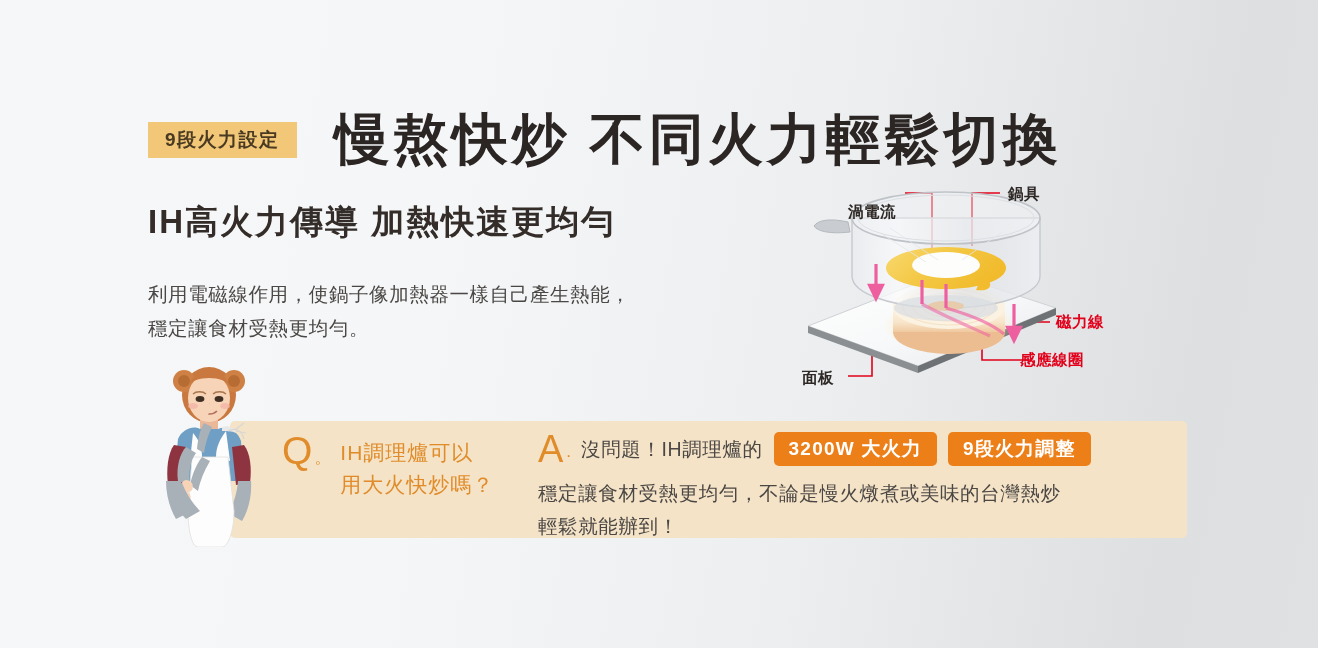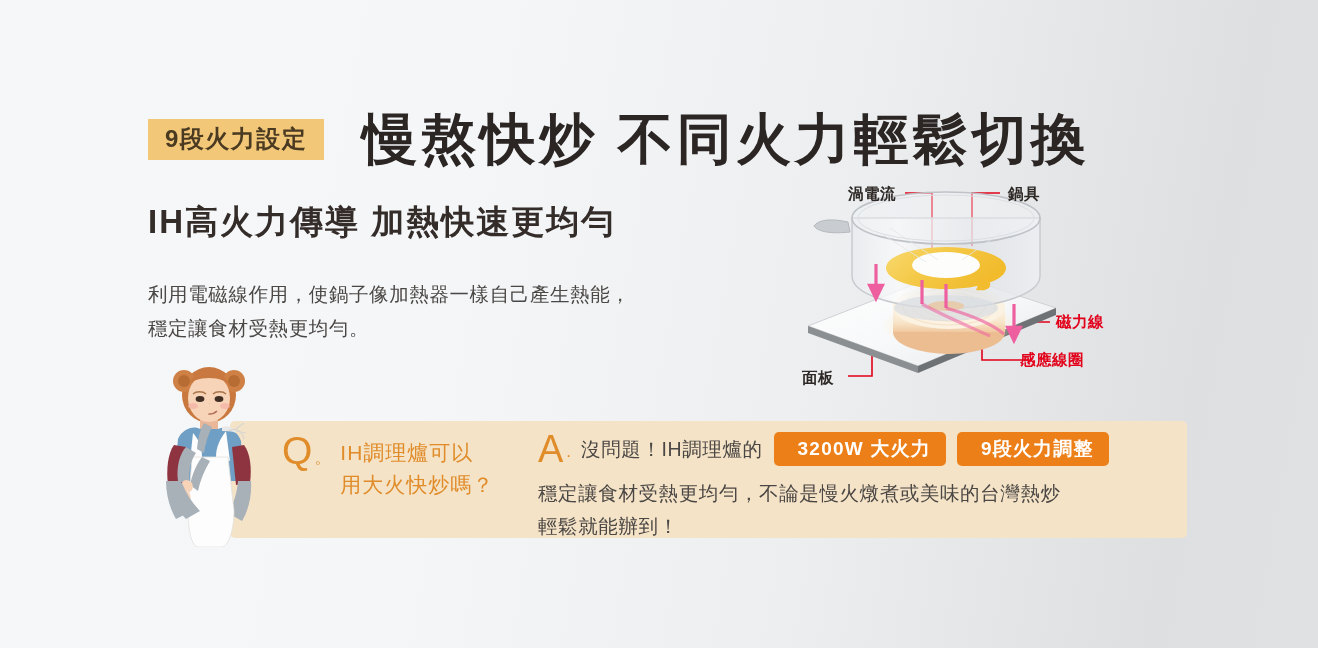--- a/index.html
+++ b/index.html
@@ -16,21 +16,21 @@
   }
 
   
   #headline-row {
     position: absolute; left: 148px; top: 112px;
     display: flex; align-items: center;
   }
   #segment-badge {
     background: #f2c878;
     color: #4a3a22;
-    font-size: 24px;
+    font-size: 19px;
     font-weight: bold;
     letter-spacing: 1.5px;
     padding: 8px 17px 9px 17px;
     white-space: nowrap;
     line-height: 1;
   }
   #headline {
     margin-left: 38px;
     font-size: 55px;
     font-weight: bold;
@@ -66,21 +66,21 @@
   .dlabel {
     position: absolute;
     font-size: 15.5px;
     font-weight: bold;
     letter-spacing: 0.5px;
     white-space: nowrap;
     line-height: 1;
   }
   .dlabel.dark { color: #2e2926; }
   .dlabel.red  { color: #e2001a; }
-  #lbl-eddy   { left: 62px;  top: 10px; }
+  #lbl-eddy   { left: 62px;  top: 28px; }
   #lbl-pot    { left: 222px; top: 10px; }
   #lbl-mag    { left: 270px; top: 138px; }
   #lbl-coil   { left: 234px; top: 176px; }
   #lbl-panel  { left: 16px;  top: 194px; }
 
   
   #qa-panel {
     position: absolute; left: 230px; top: 421px;
     width: 957px; height: 117px;
     background: #f4e3c7;
@@ -132,21 +132,21 @@
     letter-spacing: 0.6px;
     white-space: nowrap;
   }
   .pill {
     margin-left: 11px;
     background: #ed7f18;
     color: #ffffff;
     font-size: 19px;
     font-weight: bold;
     letter-spacing: 1.2px;
-    padding: 7px 15px 8px 24px;
+    padding: 7px 15px 8px 15px;
     border-radius: 5px;
     white-space: nowrap;
     line-height: 1;
   }
   #a-rest {
     margin-top: 9px;
     font-size: 19.5px;
     color: #4b4744;
     line-height: 1.68;
     letter-spacing: 0.6px;

